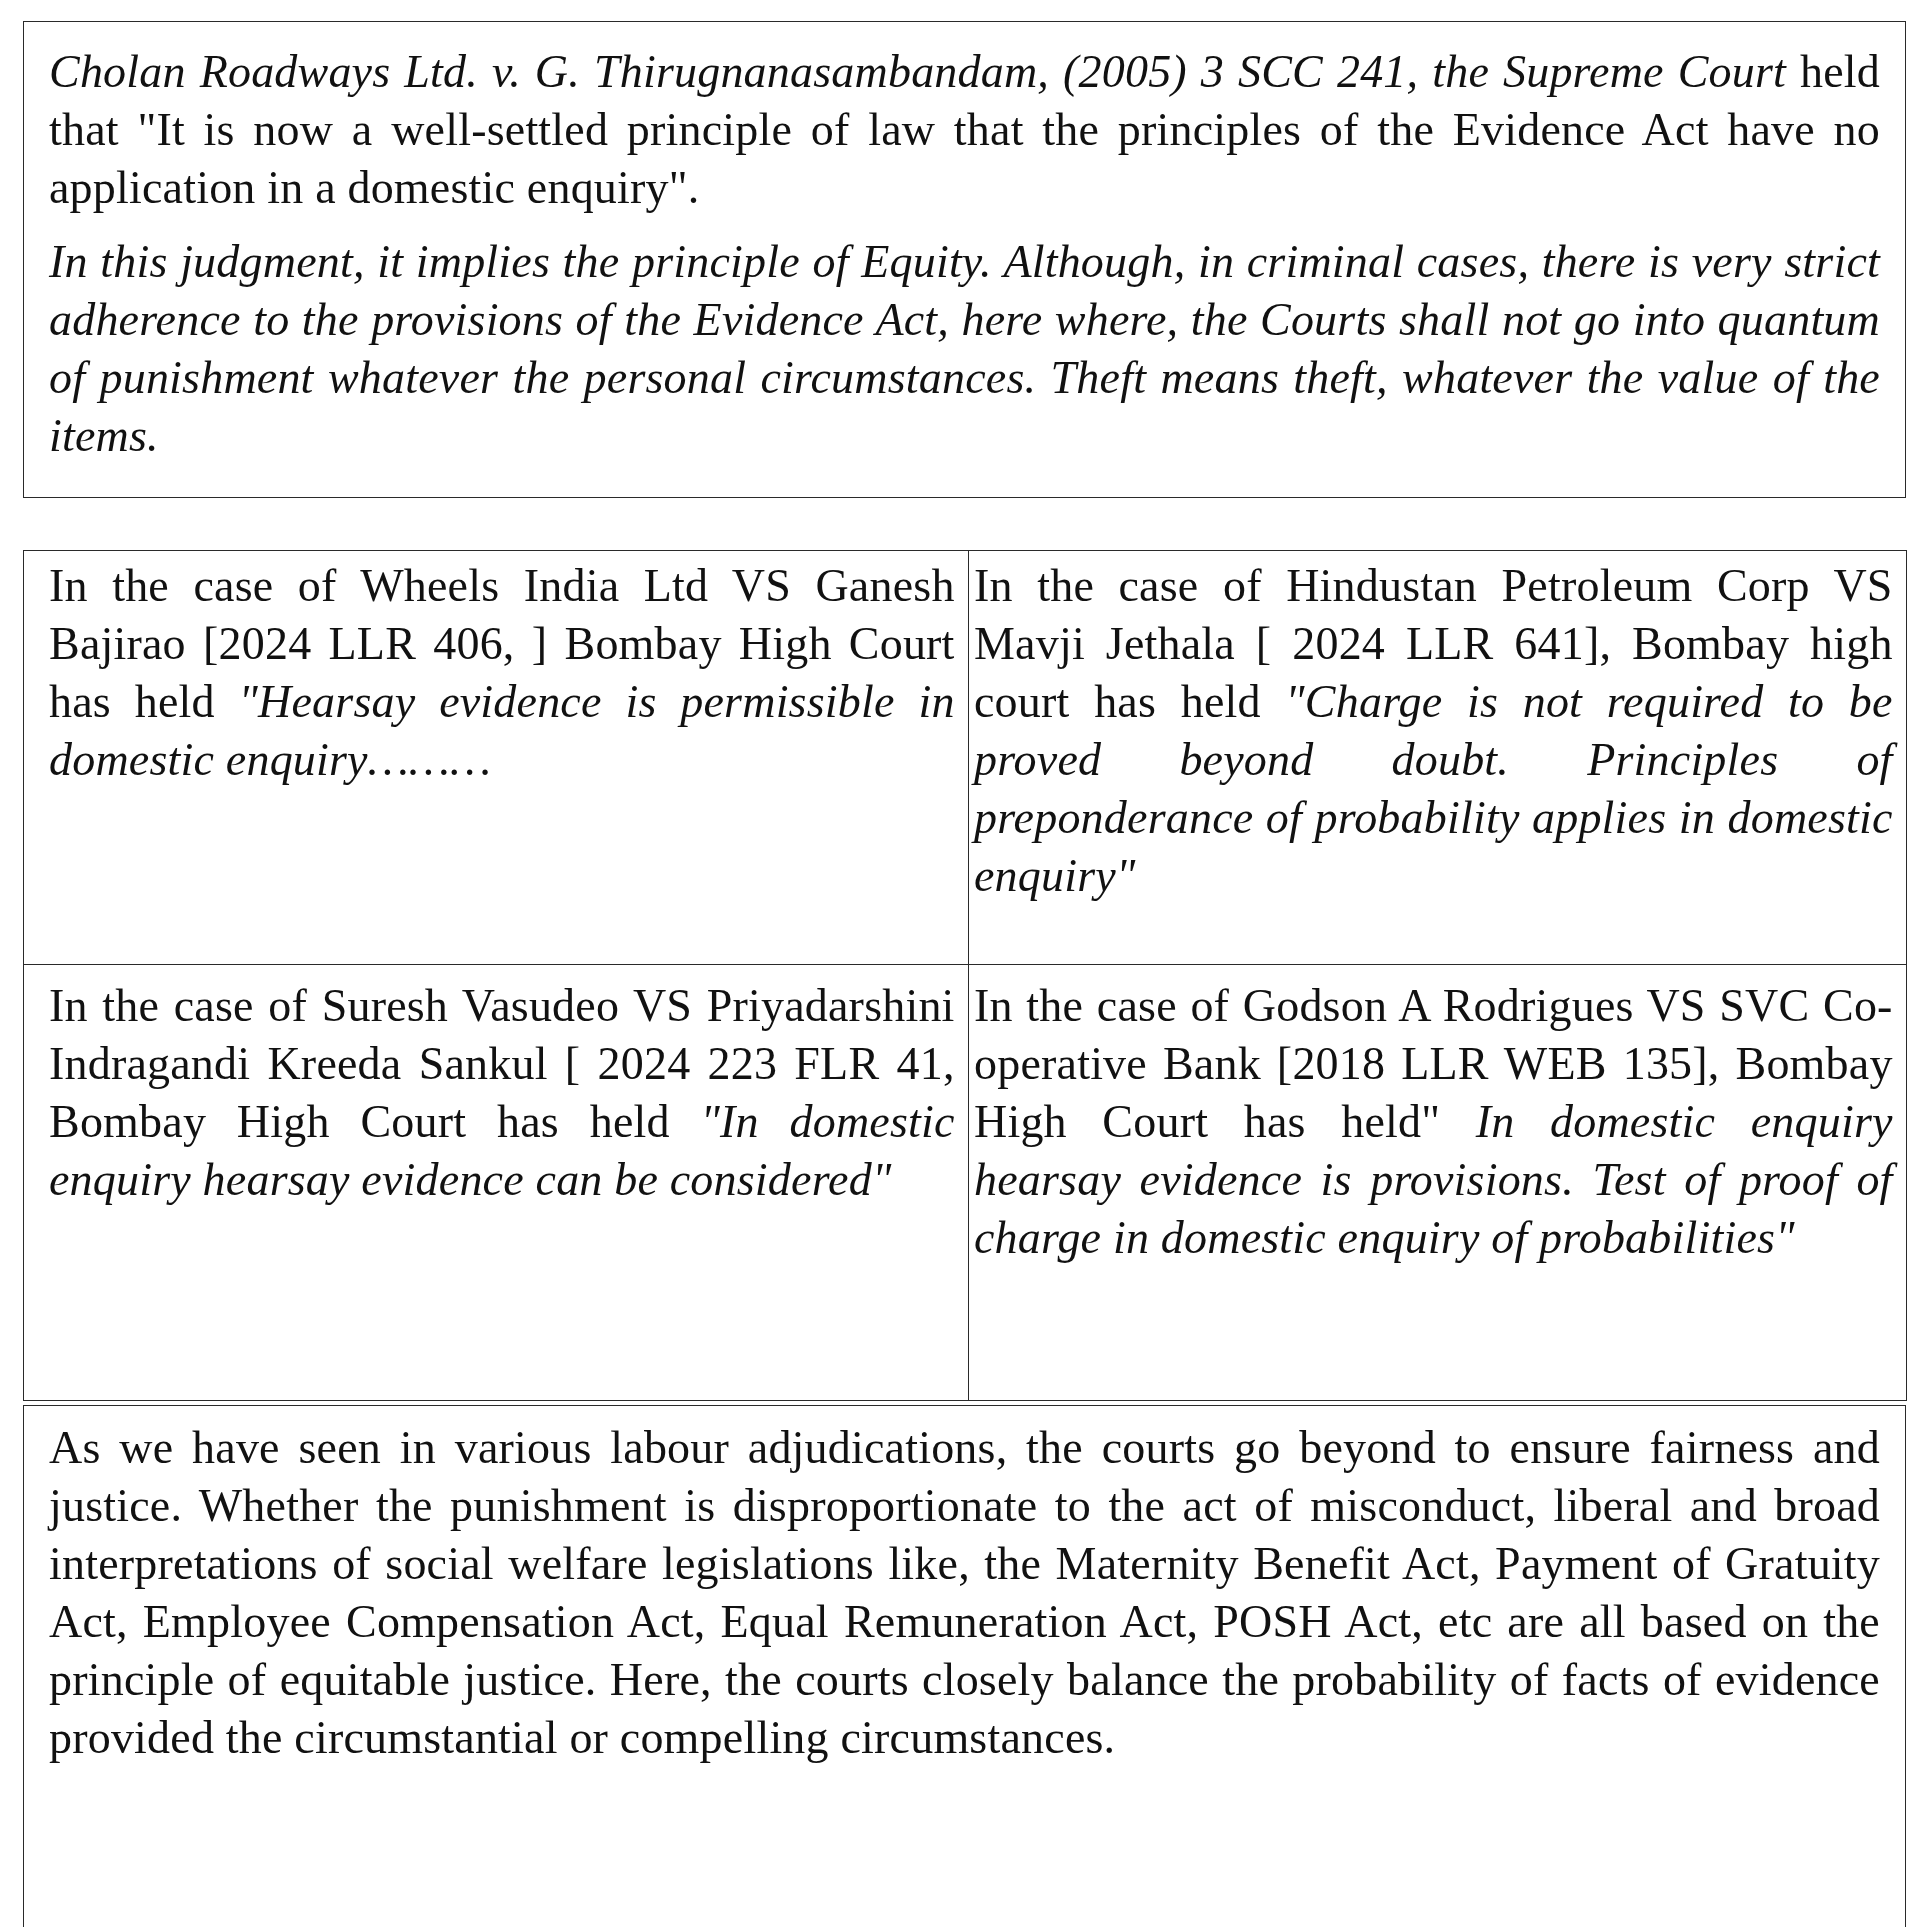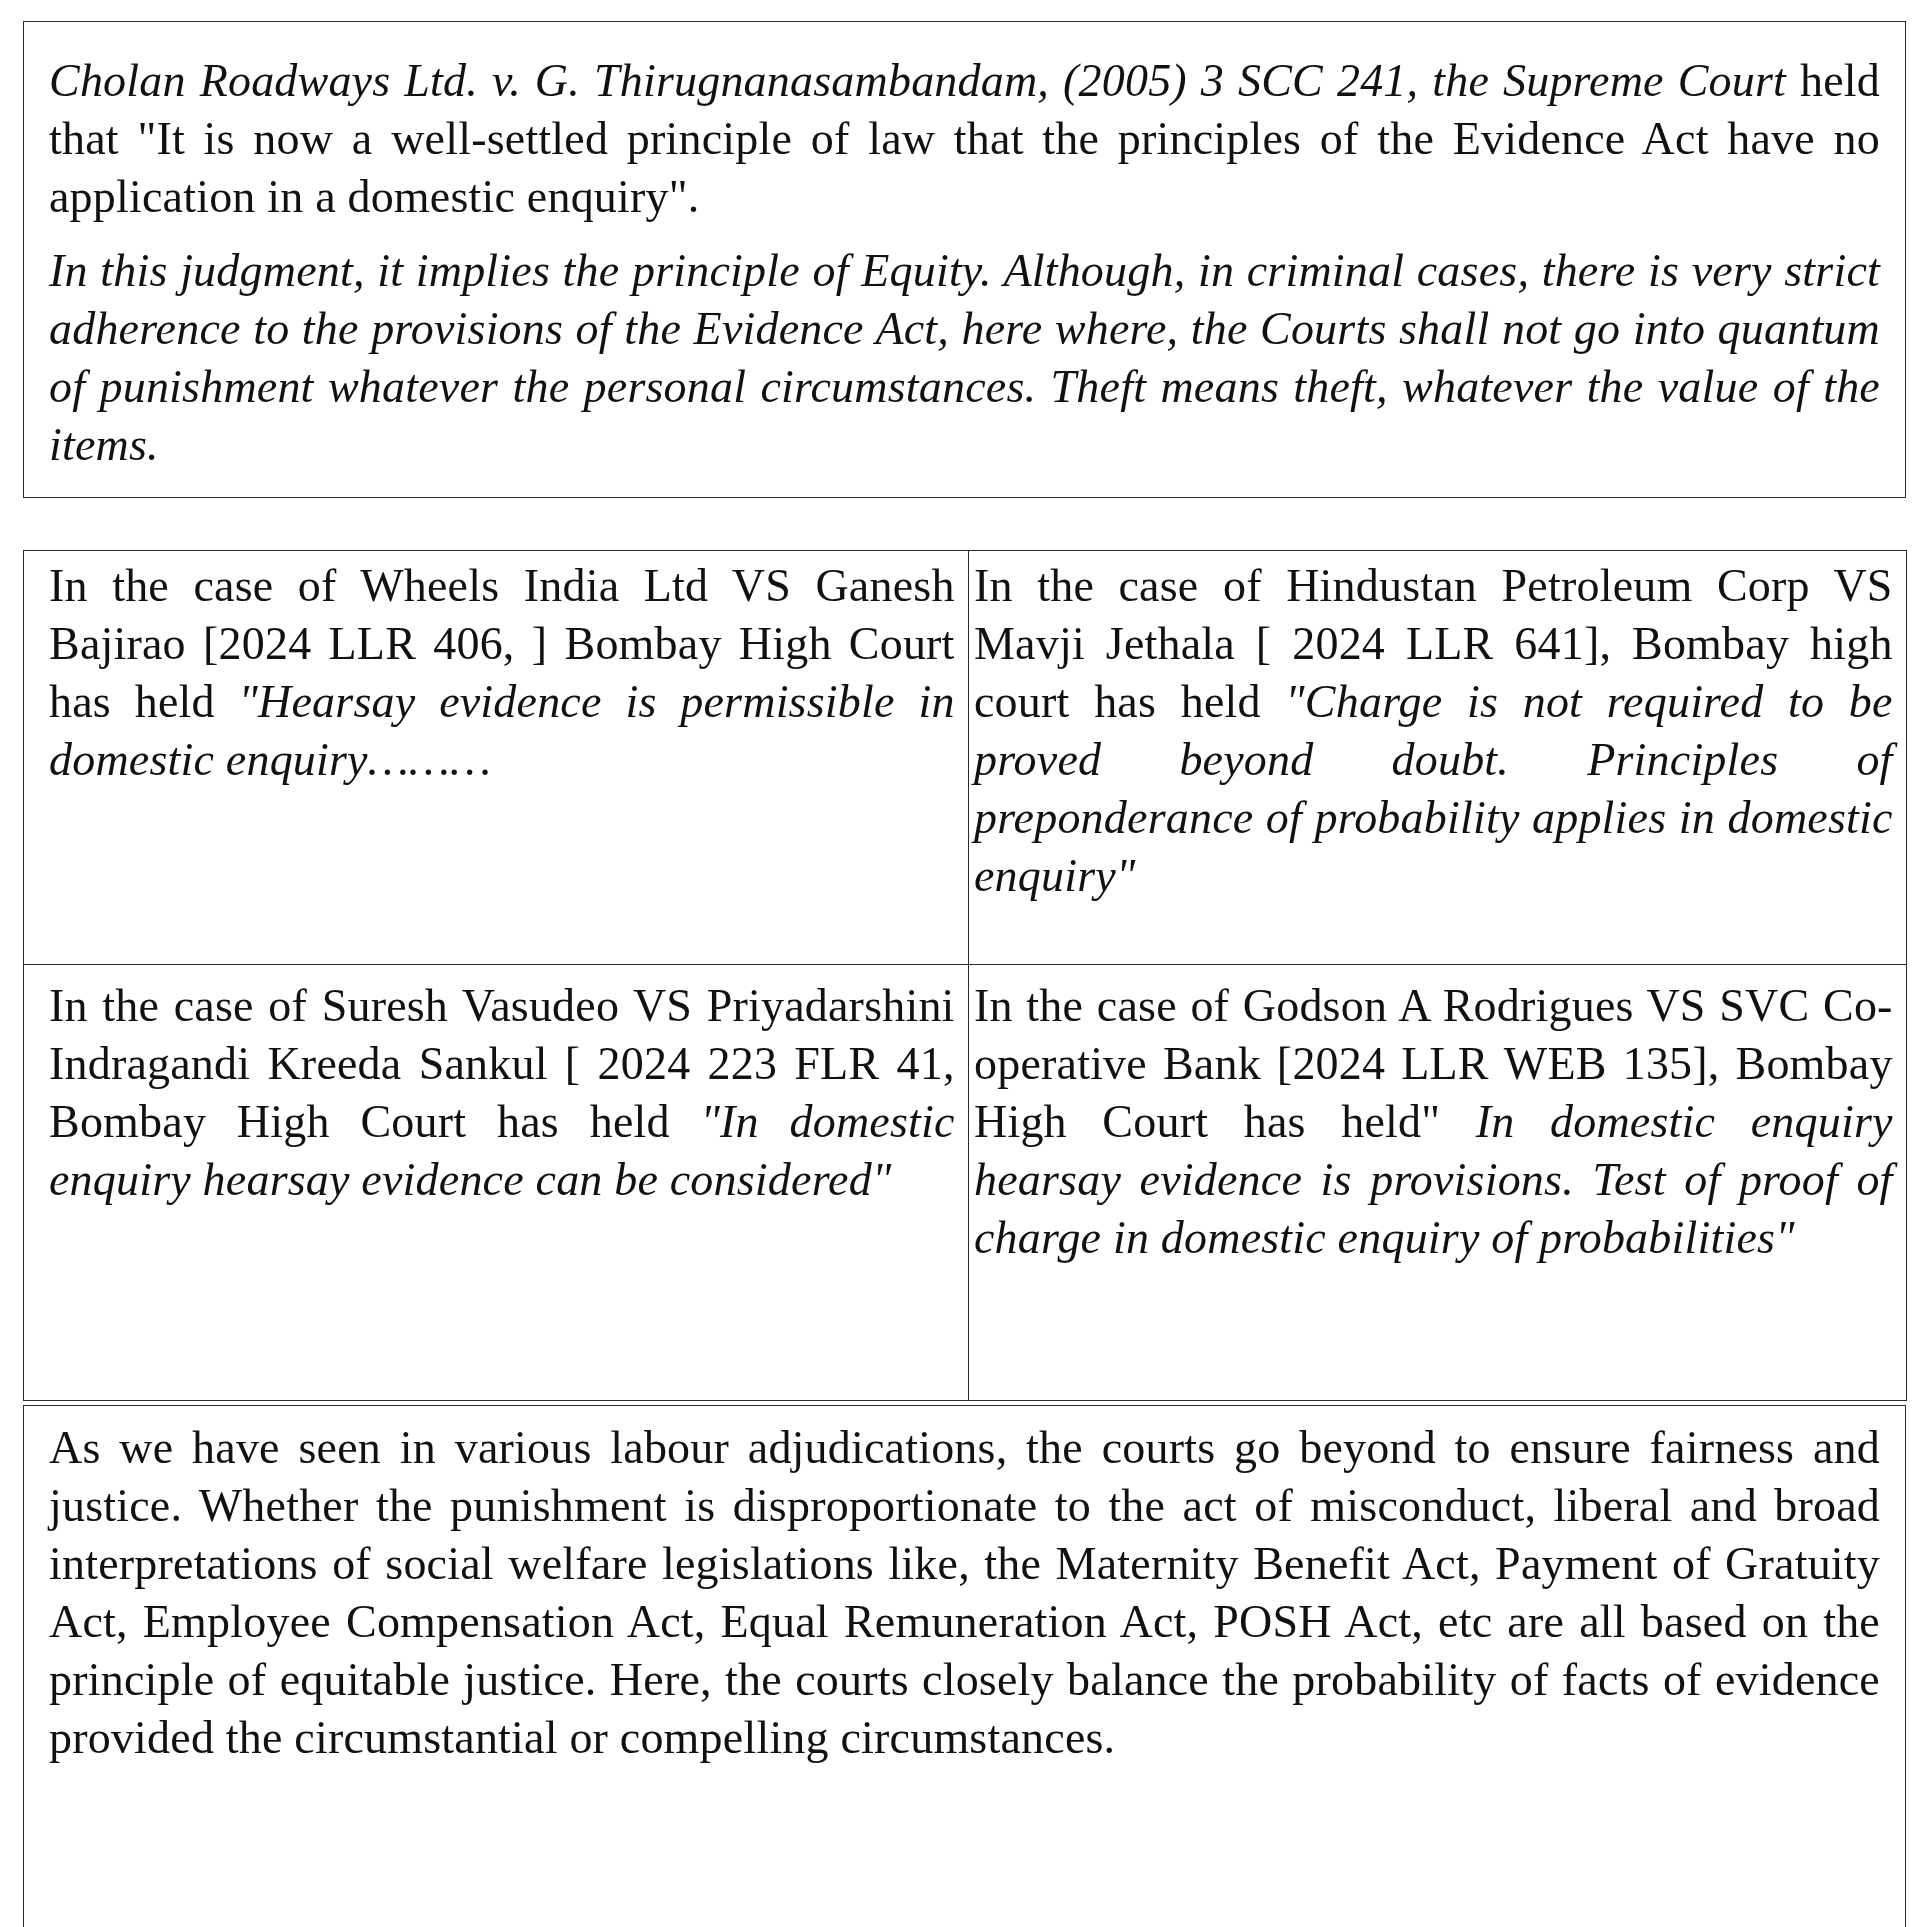--- a/index.html
+++ b/index.html
@@ -30,21 +30,21 @@
       text-align: justify;
       text-align-last: left;
       letter-spacing: 0.2px;
     }
     .italic { font-style: italic; }
 
     
     #box-cholan {
       top: 21px;
       height: 477px;
-      padding: 30px 25px 0 25px;
+      padding: 21px 25px 0 25px;
     }
     #box-cholan .para + .para { margin-top: 16.3px; font-style: italic; }
 
     
     #case-table {
       position: absolute;
       left: 23px;
       top: 550px;
       width: 1883px;
       height: 805px;
@@ -104,21 +104,21 @@
     </td>
   </tr>
   <tr class="row2">
     <td>
       <p class="para">
         <span>In the case of Suresh Vasudeo VS Priyadarshini Indragandi Kreeda Sankul [ 2024 223 FLR 41, Bombay High Court has held </span><span class="italic">"In domestic enquiry hearsay evidence can be considered"</span>
       </p>
     </td>
     <td class="right-col">
       <p class="para">
-        <span>In the case of Godson A Rodrigues VS SVC Co-operative Bank [2024 LLR WEB 135], Bombay High Court has held" </span><span class="italic">In domestic enquiry hearsay evidence is provisions. Test of proof of charge in domestic enquiry of probabilities"</span>
+        <span>In the case of Godson A Rodrigues VS SVC Co-operative Bank [2018 LLR WEB 135], Bombay High Court has held" </span><span class="italic">In domestic enquiry hearsay evidence is provisions. Test of proof of charge in domestic enquiry of probabilities"</span>
       </p>
     </td>
   </tr>
 </tbody>
   </table>
 
 <div id="box-conclusion" class="box">
   <p class="para">As we have seen in various labour adjudications, the courts go beyond to ensure fairness and justice. Whether the punishment is disproportionate to the act of misconduct, liberal and broad interpretations of social welfare legislations like, the Maternity Benefit Act, Payment of Gratuity Act, Employee Compensation Act, Equal Remuneration Act, POSH Act, etc are all based on the principle of equitable justice. Here, the courts closely balance the probability of facts of evidence provided the circumstantial or compelling circumstances.</p>
 </div>
 

